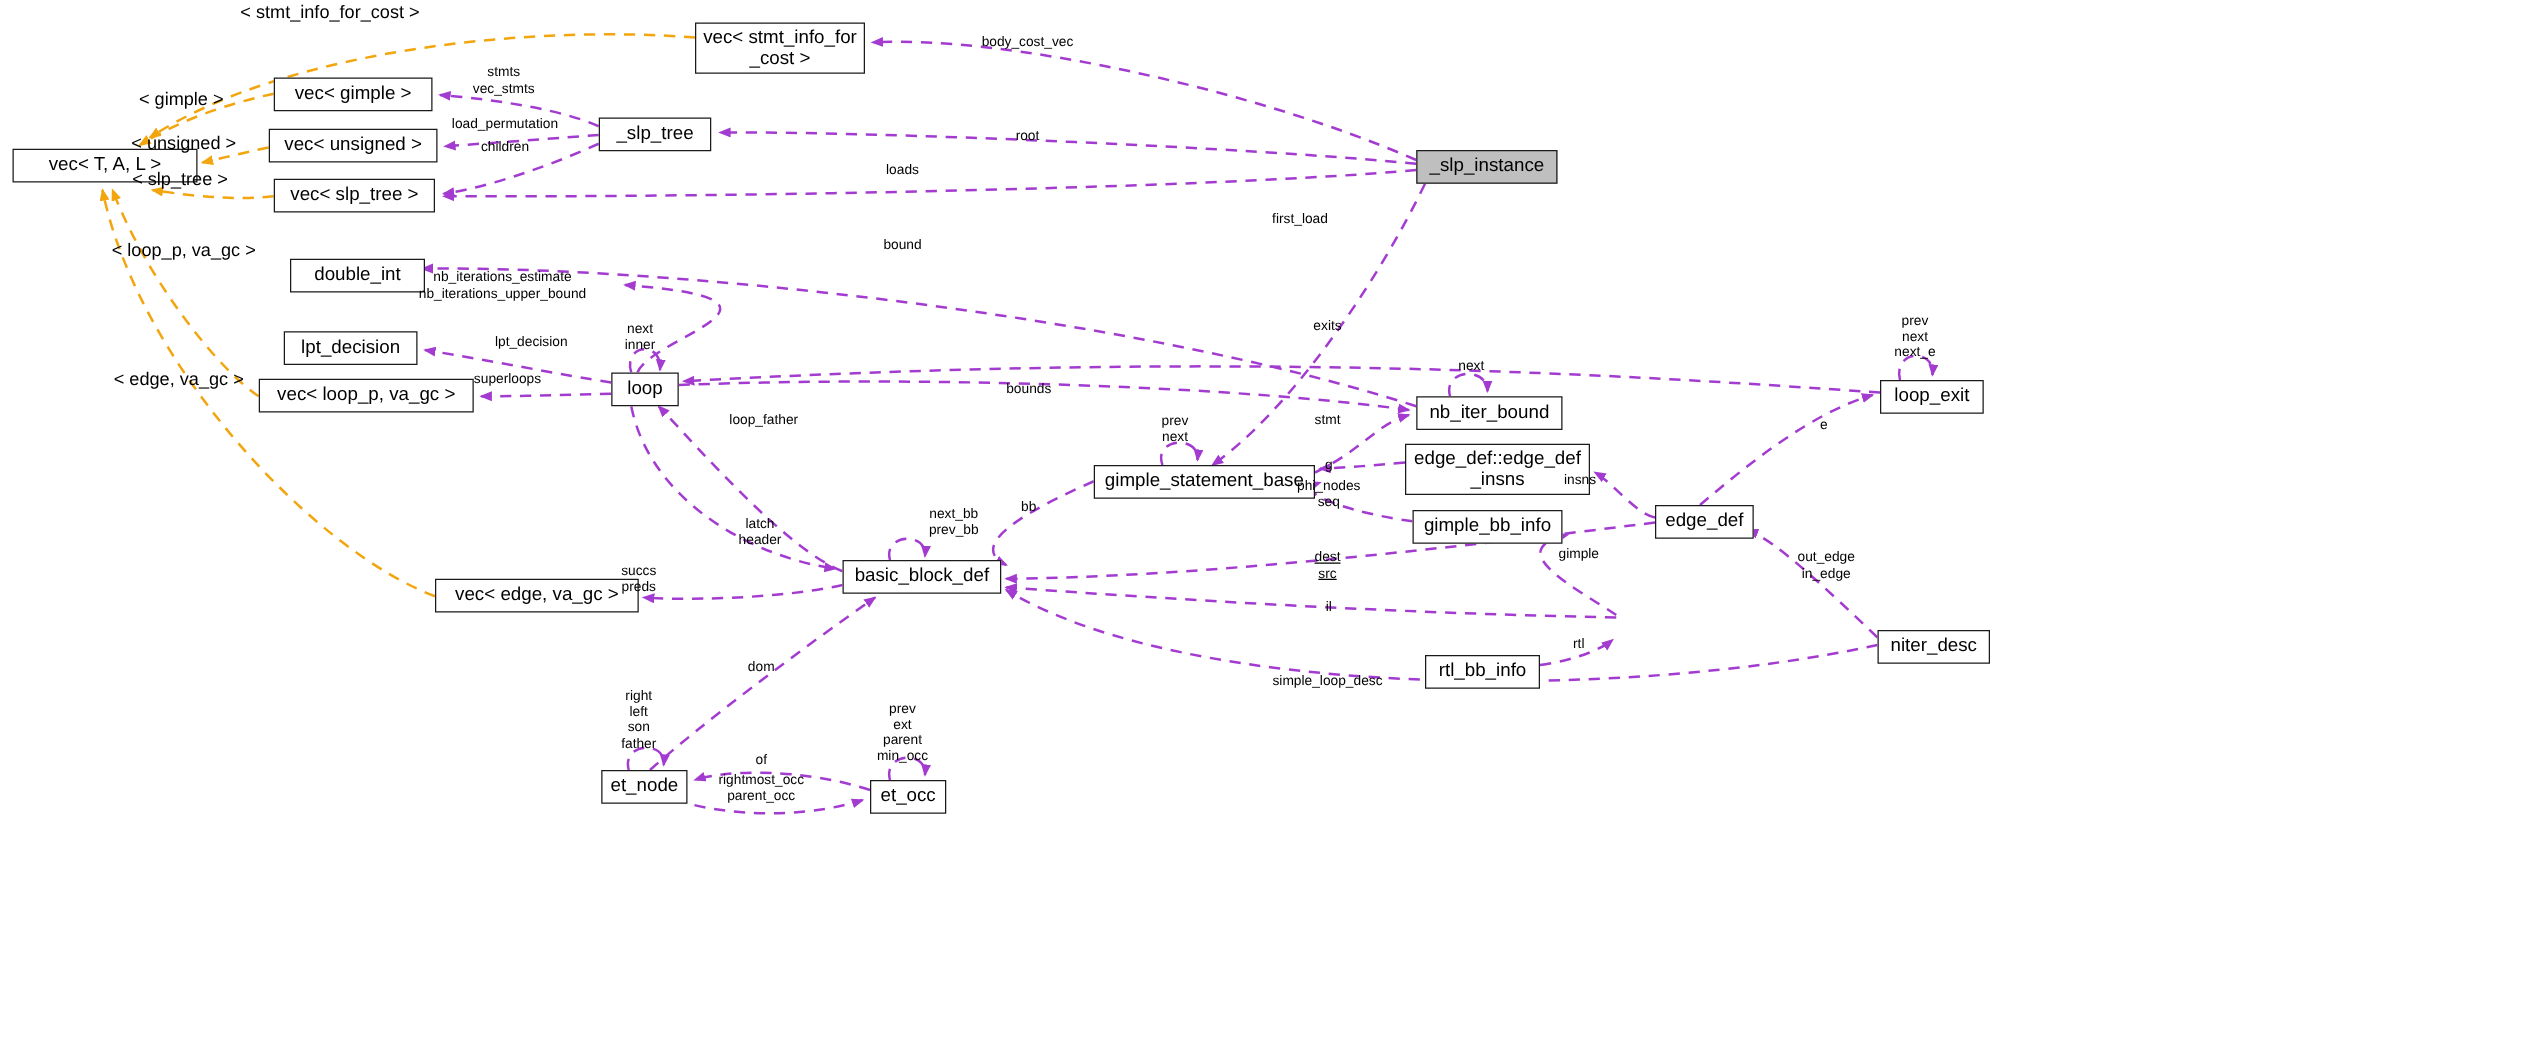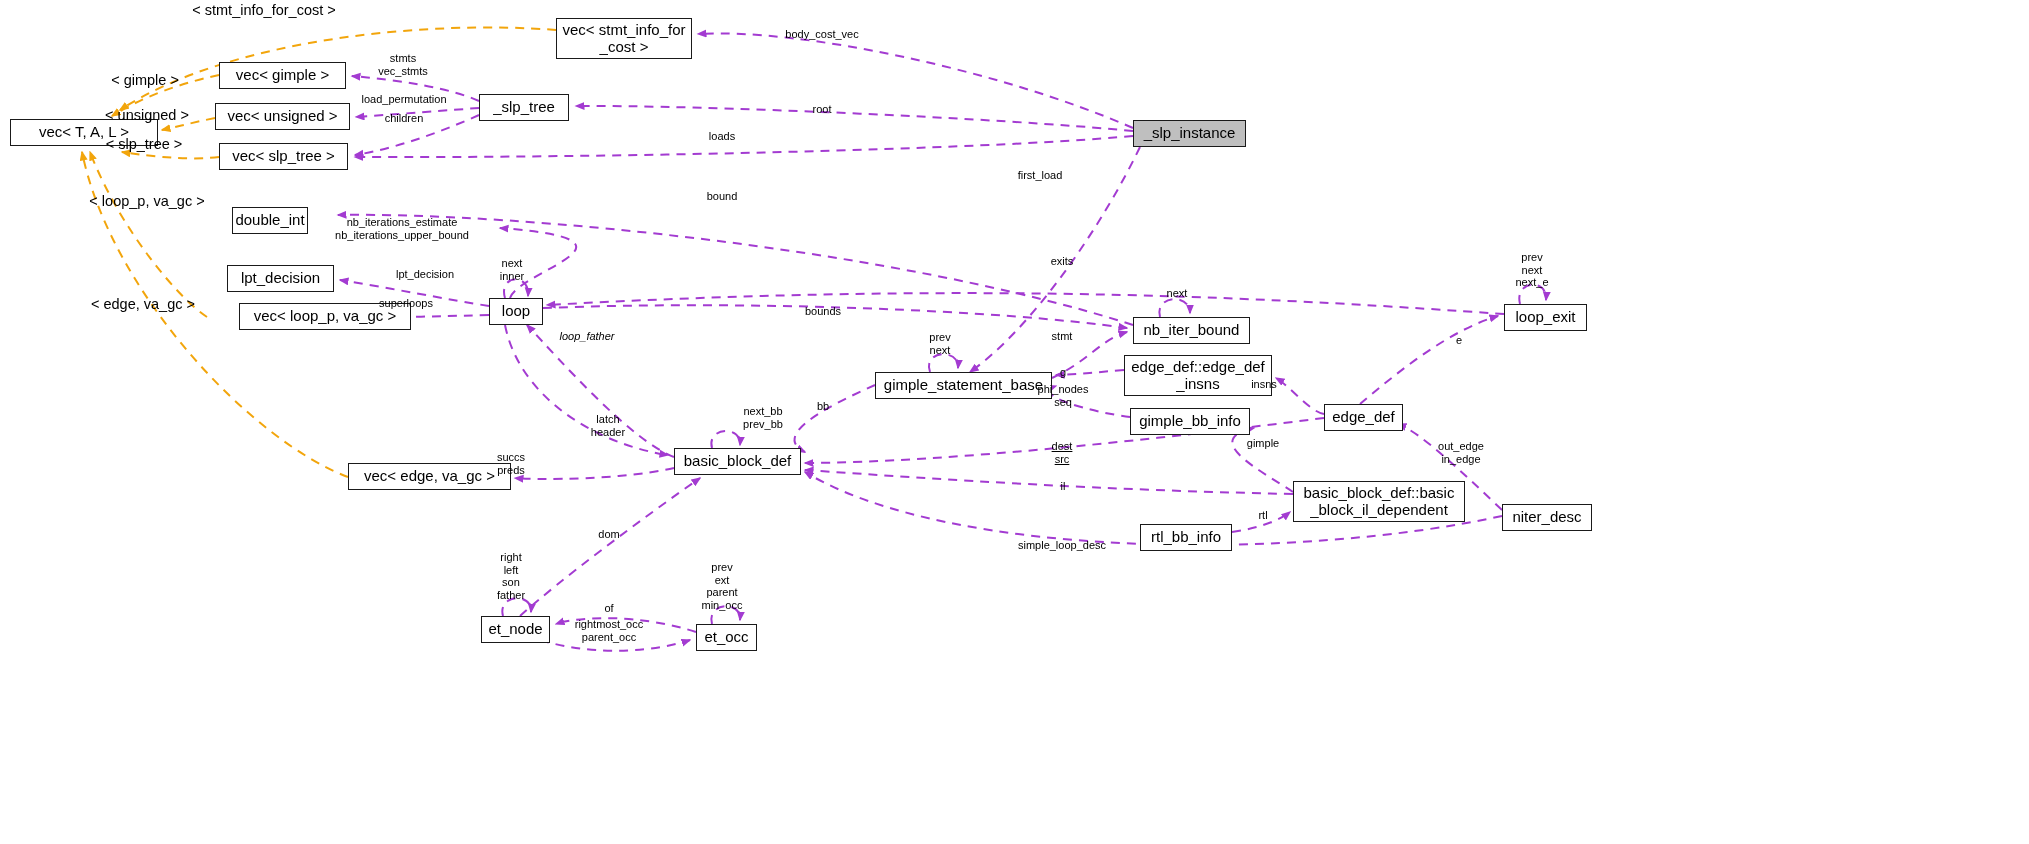--- a/index.html
+++ b/index.html
@@ -123,37 +123,35 @@
       <path d="M712,624 C706,602 742,600 740,620"></path>
       <path d="M696,632 C640,614 580,616 556,624"></path>
       <path d="M540,640 C600,658 660,650 690,640"></path>
     </g>
   </svg>
 
   <div class="node" style="left:10px;top:119px;width:148px;height:27px;">vec&lt; T, A, L &gt;</div>
   <div class="node" style="left:219px;top:62px;width:127px;height:27px;">vec&lt; gimple &gt;</div>
   <div class="node" style="left:215px;top:103px;width:135px;height:27px;">vec&lt; unsigned &gt;</div>
   <div class="node" style="left:219px;top:143px;width:129px;height:27px;">vec&lt; slp_tree &gt;</div>
-  <div class="node" style="left:232px;top:207px;width:76px;height:27px;">double_int</div>
+  <div class="node" style="left:232px;top:207px;width:108px;height:27px;">double_int</div>
   <div class="node" style="left:227px;top:265px;width:107px;height:27px;">lpt_decision</div>
-  <div class="node" style="left:207px;top:303px;width:172px;height:27px;margin-left:32px;">vec&lt; loop_p, va_gc &gt;</div>
+  <div class="node" style="left:207px;top:303px;width:172px;height:27px;">vec&lt; loop_p, va_gc &gt;</div>
   <div class="node" style="left:348px;top:463px;width:163px;height:27px;text-align:right;">vec&lt; edge, va_gc &gt;</div>
   <div class="node" style="left:479px;top:94px;width:90px;height:27px;">_slp_tree</div>
   <div class="node" style="left:556px;top:18px;width:136px;height:41px;">vec&lt; stmt_info_for
 _cost &gt;</div>
   <div class="node" style="left:489px;top:298px;width:54px;height:27px;">loop</div>
   <div class="node" style="left:674px;top:448px;width:127px;height:27px;">basic_block_def</div>
   <div class="node" style="left:875px;top:372px;width:177px;height:27px;">gimple_statement_base</div>
   <div class="node" style="left:1133px;top:317px;width:117px;height:27px;">nb_iter_bound</div>
   <div class="node" style="left:1124px;top:355px;width:148px;height:41px;">edge_def::edge_def
 _insns</div>
   <div class="node" style="left:1130px;top:408px;width:120px;height:27px;">gimple_bb_info</div>
   <div class="node" style="left:1140px;top:524px;width:92px;height:27px;">rtl_bb_info</div>
-  <div class="node" style="left:1293px;top:481px;width:172px;height:41px;">basic_block_def::basic
-_block_il_dependent</div>
   <div class="node" style="left:1324px;top:404px;width:79px;height:27px;">edge_def</div>
   <div class="node highlight" style="left:1133px;top:120px;width:113px;height:27px;">_slp_instance</div>
   <div class="node" style="left:1504px;top:304px;width:83px;height:27px;">loop_exit</div>
   <div class="node" style="left:1502px;top:504px;width:90px;height:27px;">niter_desc</div>
   <div class="node" style="left:481px;top:616px;width:69px;height:27px;">et_node</div>
   <div class="node" style="left:696px;top:624px;width:61px;height:27px;">et_occ</div>
 
   <div class="edge-label templ" style="left:264px;top:2px;">&lt; stmt_info_for_cost &gt;</div>
   <div class="edge-label templ" style="left:145px;top:72px;">&lt; gimple &gt;</div>
   <div class="edge-label templ" style="left:147px;top:107px;">&lt; unsigned &gt;</div>
@@ -174,21 +172,21 @@
   <div class="edge-label" style="left:1062px;top:255px;">exits</div>
   <div class="edge-label" style="left:512px;top:257px;">next
 inner</div>
   <div class="edge-label" style="left:425px;top:268px;">lpt_decision</div>
   <div class="edge-label" style="left:1532px;top:251px;">prev
 next
 next_e</div>
   <div class="edge-label" style="left:1177px;top:287px;">next</div>
   <div class="edge-label" style="left:406px;top:297px;">superloops</div>
   <div class="edge-label" style="left:823px;top:305px;">bounds</div>
-  <div class="edge-label" style="left:587px;top:330px;font-style:italic;">loop_father</div>
+  <div class="edge-label" style="left:611px;top:330px;">loop_father</div>
   <div class="edge-label" style="left:1062px;top:330px;">stmt</div>
   <div class="edge-label" style="left:940px;top:331px;">prev
 next</div>
   <div class="edge-label" style="left:1459px;top:334px;">e</div>
   <div class="edge-label" style="left:1063px;top:366px;">g</div>
   <div class="edge-label" style="left:1264px;top:378px;">insns</div>
   <div class="edge-label" style="left:1063px;top:383px;">phi_nodes
 seq</div>
   <div class="edge-label" style="left:722px;top:405px;margin-left:41px;">next_bb
 prev_bb</div>

